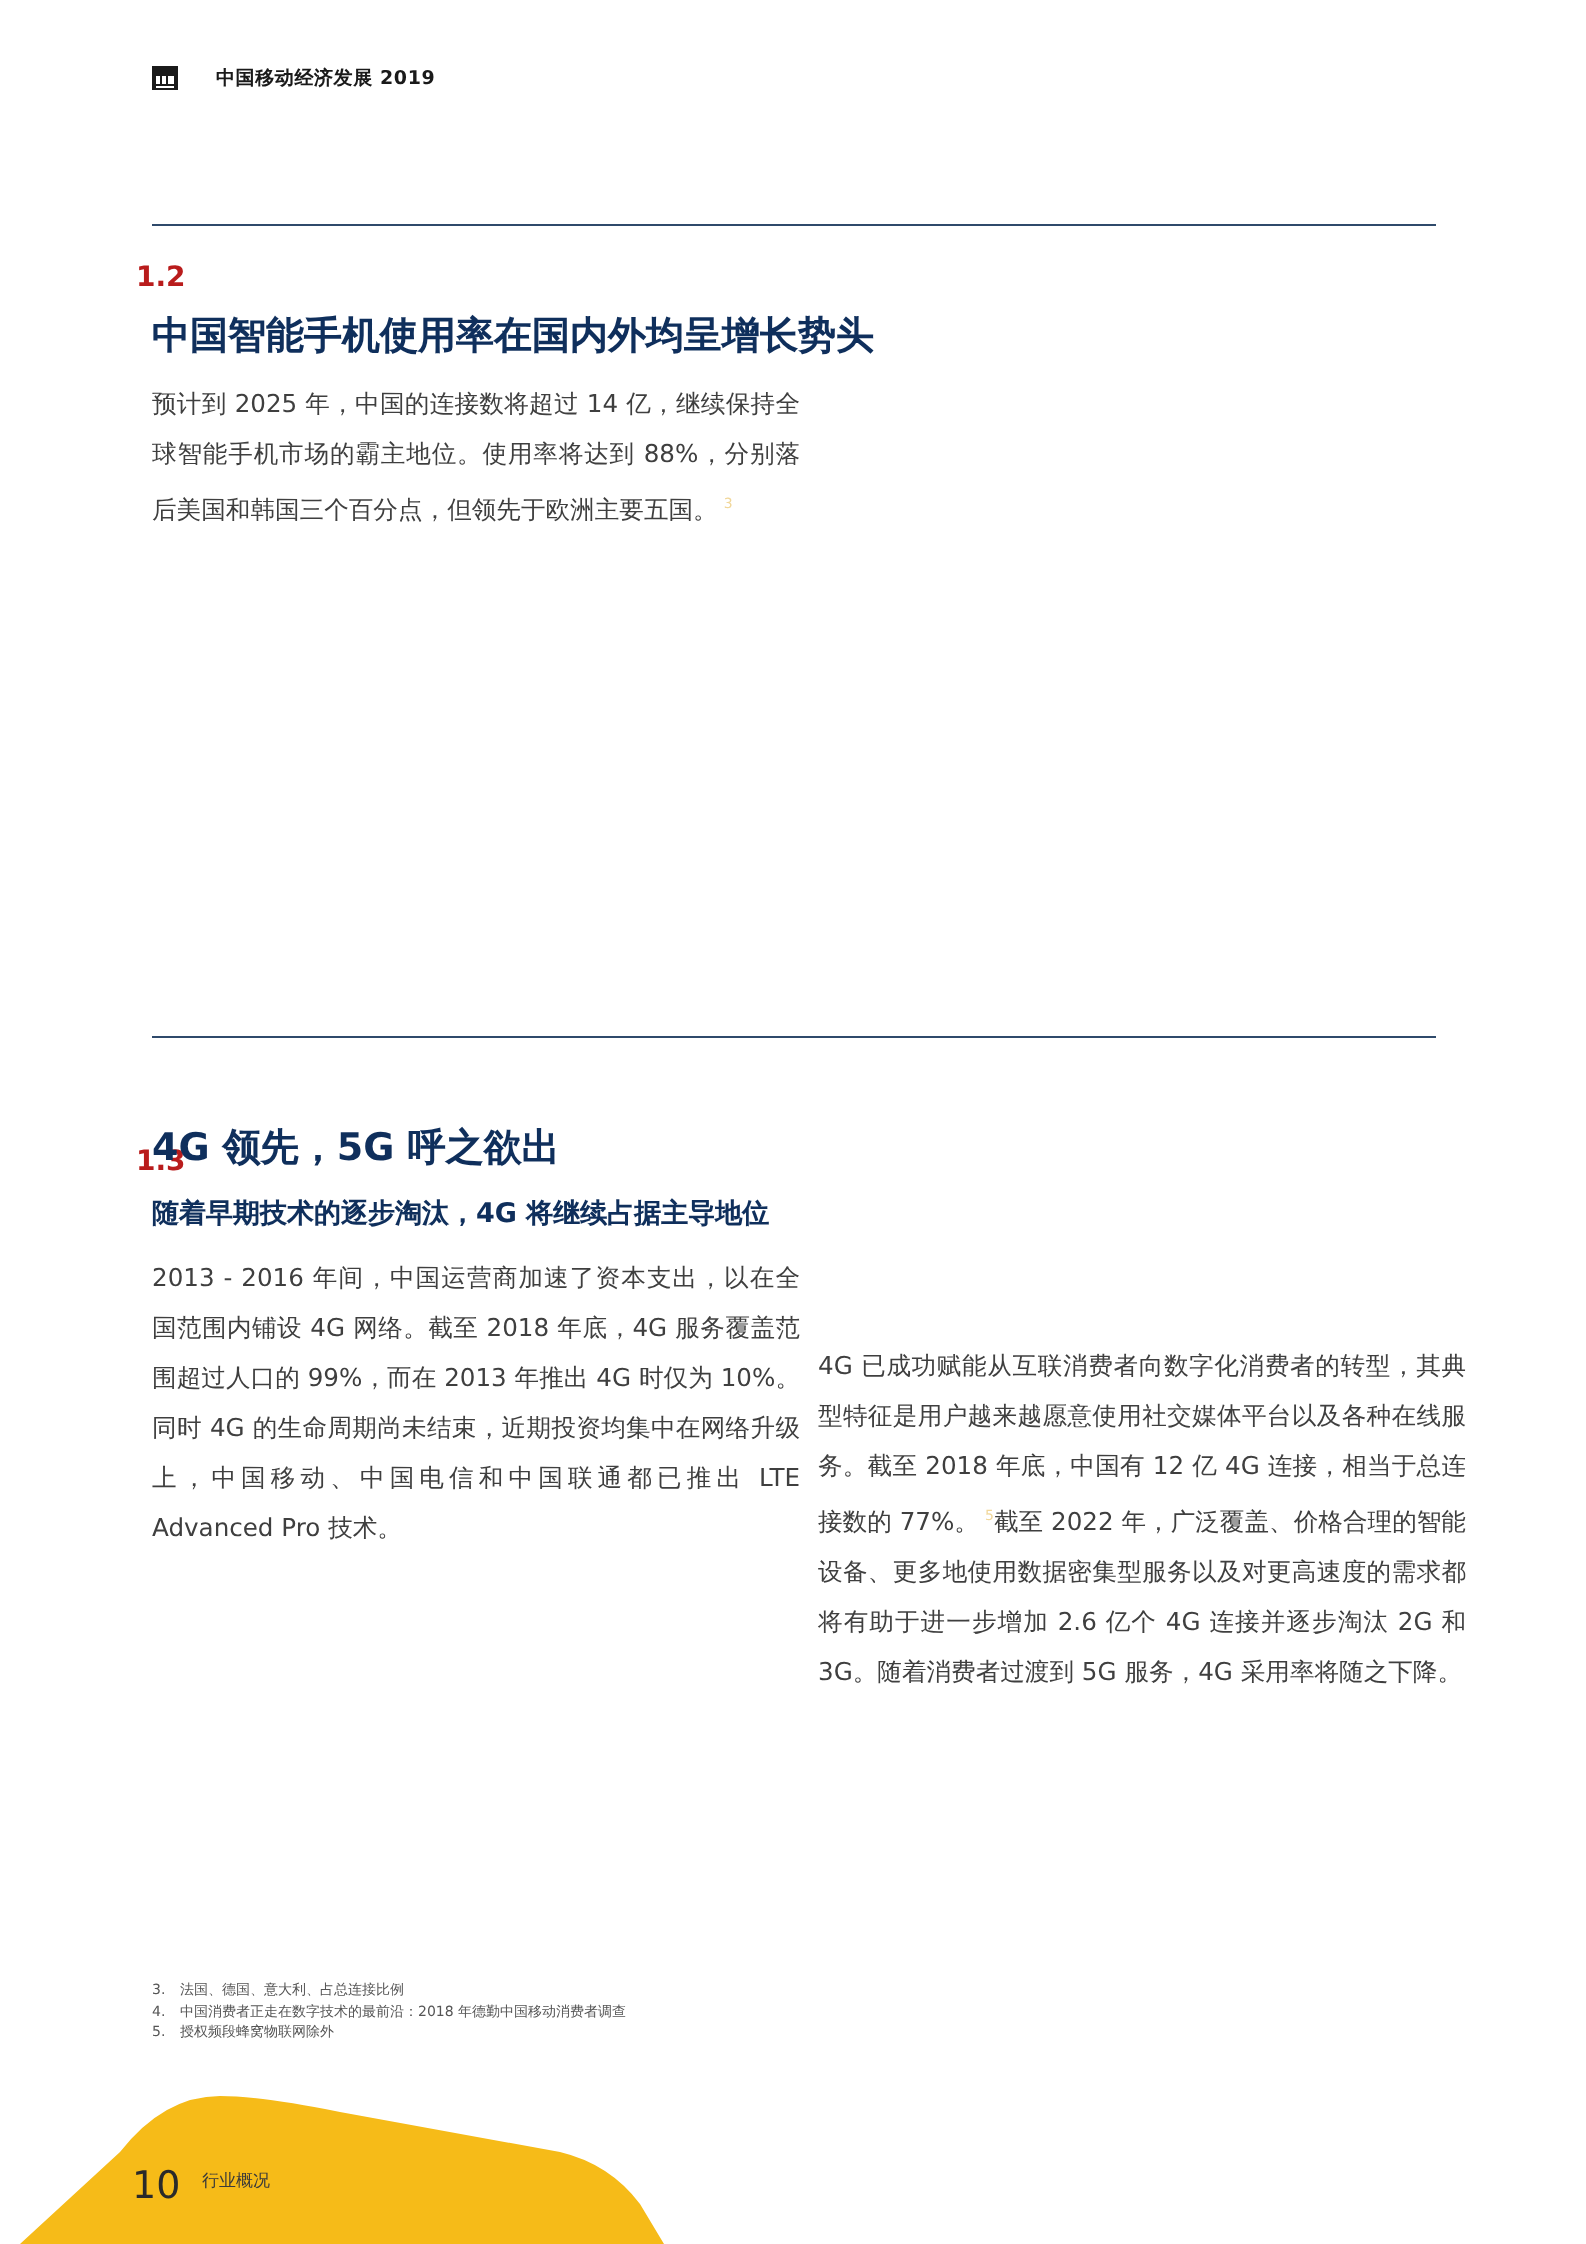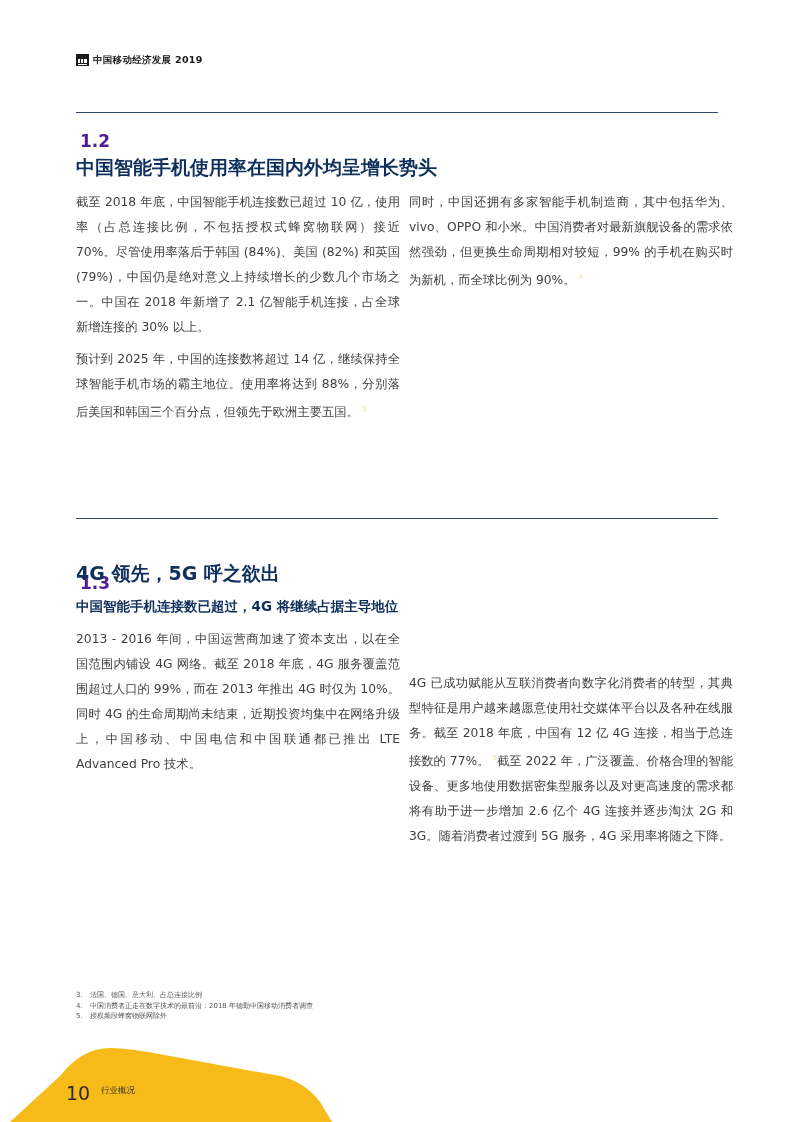--- a/index.html
+++ b/index.html
@@ -3,39 +3,39 @@
   <meta charset="utf-8">
   <style>
     html, body { margin: 0; padding: 0; }
     body {
       width: 793px; height: 1122px; position: relative; overflow: hidden;
       background: #ffffff;
       font-family: "DejaVu Sans", "Liberation Sans", sans-serif;
       color: #3a3a3a;
     }
     .header {
-      position: absolute; left: 76px; top: 52px; height: 16px;
-      display: flex; align-items: center; gap: 4px; text-align: center;
+      position: absolute; left: 76px; top: 31px; height: 16px;
+      display: flex; align-items: center; gap: 19px; text-align: center;
     }
     .logo {
       width: 13px; height: 12px; background: #1a1a1a; position: relative;
     }
     .logo::before {
       content: ""; position: absolute; left: 2px; bottom: 3px; width: 9px; height: 4px;
       background: linear-gradient(to right, #fff 0 2px, transparent 2px 3px, #fff 3px 5px, transparent 5px 6px, #fff 6px 9px);
     }
     .logo::after {
       content: ""; position: absolute; left: 2px; bottom: 1px; width: 9px; height: 1px; background: #fff;
     }
     .header-title { font-size: 9.5px; font-weight: bold; color: #1a1a1a; letter-spacing: 0.3px; }
 
     .rule { position: absolute; left: 76px; width: 642px; height: 1px; background: #2f4a6b; }
 
     .sec-num {
-      position: absolute; left: 80px; font-size: 17px; font-weight: bold; color: #4c1d95;
+      position: absolute; left: 68px; font-size: 14px; font-weight: bold; color: #b91c1c;
     }
     .sec-title {
       position: absolute; left: 76px; font-size: 19px; font-weight: bold; color: #0f2f5c; white-space: nowrap;
     }
     .sec-sub {
       position: absolute; left: 76px; font-size: 13.5px; font-weight: bold; color: #0f2f5c; white-space: nowrap;
     }
     .col {
       position: absolute; width: 324px; font-size: 12.3px; line-height: 25px; color: #3f3f3f;
       text-align: justify;
@@ -66,33 +66,31 @@
   <div class="logo"></div>
   <span class="header-title">中国移动经济发展 2019</span>
 </div>
 
 <div class="rule" style="top:112px;"></div>
 
 <div class="sec-num" style="top:131px;">1.2</div>
 <div class="sec-title" style="top:155px;">中国智能手机使用率在国内外均呈增长势头</div>
 
 <div class="col" style="left:76px; top:190px;">
-  <p><span>截至 2018 年底，中国智能手机连接数已超过 10 亿，使用率（占总连接比例，不包括授权式蜂窝物联网）接近 70%。尽管使用率落后于韩国 (84%)、美国 (82%) 和英国 (79%)，中国仍是绝对意义上持续增长的少数几个市场之一。中国在 2018 年新增了 2.1 亿智能手机连接，占全球新增连接的 30% 以上。</span></p>
   <p><span>预计到 2025 年，中国的连接数将超过 14 亿，继续保持全球智能手机市场的霸主地位。使用率将达到 88%，分别落后美国和韩国三个百分点，但领先于欧洲主要五国。</span><span class="sup">3</span></p>
 </div>
 
 <div class="col" style="left:409px; top:190px;">
-  <p><span>同时，中国还拥有多家智能手机制造商，其中包括华为、vivo、OPPO 和小米。中国消费者对最新旗舰设备的需求依然强劲，但更换生命周期相对较短，99% 的手机在购买时为新机，而全球比例为 90%。</span><span class="sup">4</span></p>
 </div>
 
 <div class="rule" style="top:518px;"></div>
 
 <div class="sec-num" style="top:537px;margin-top:36px;">1.3</div>
 <div class="sec-title" style="top:561px;">4G 领先，5G 呼之欲出</div>
-<div class="sec-sub" style="top:598px;">中国智能手机连接数已超过，4G 将继续占据主导地位</div>
+<div class="sec-sub" style="top:598px;">随着早期技术的逐步淘汰，4G 将继续占据主导地位</div>
 
 <div class="col" style="left:76px; top:627px;">
   <p><span>2013 - 2016 年间，中国运营商加速了资本支出，以在全国范围内铺设 4G 网络。截至 2018 年底，4G 服务覆盖范围超过人口的 99%，而在 2013 年推出 4G 时仅为 10%。同时 4G 的生命周期尚未结束，近期投资均集中在网络升级上，中国移动、中国电信和中国联通都已推出 LTE Advanced Pro 技术。</span></p>
 </div>
 
 <div class="col" style="left:409px; top:627px;margin-top:44px;">
   <p><span>4G 已成功赋能从互联消费者向数字化消费者的转型，其典型特征是用户越来越愿意使用社交媒体平台以及各种在线服务。截至 2018 年底，中国有 12 亿 4G 连接，相当于总连接数的 77%。</span><span class="sup">5</span><span>截至 2022 年，广泛覆盖、价格合理的智能设备、更多地使用数据密集型服务以及对更高速度的需求都将有助于进一步增加 2.6 亿个 4G 连接并逐步淘汰 2G 和 3G。随着消费者过渡到 5G 服务，4G 采用率将随之下降。</span></p>
 </div>
 
 <div class="footnotes">

